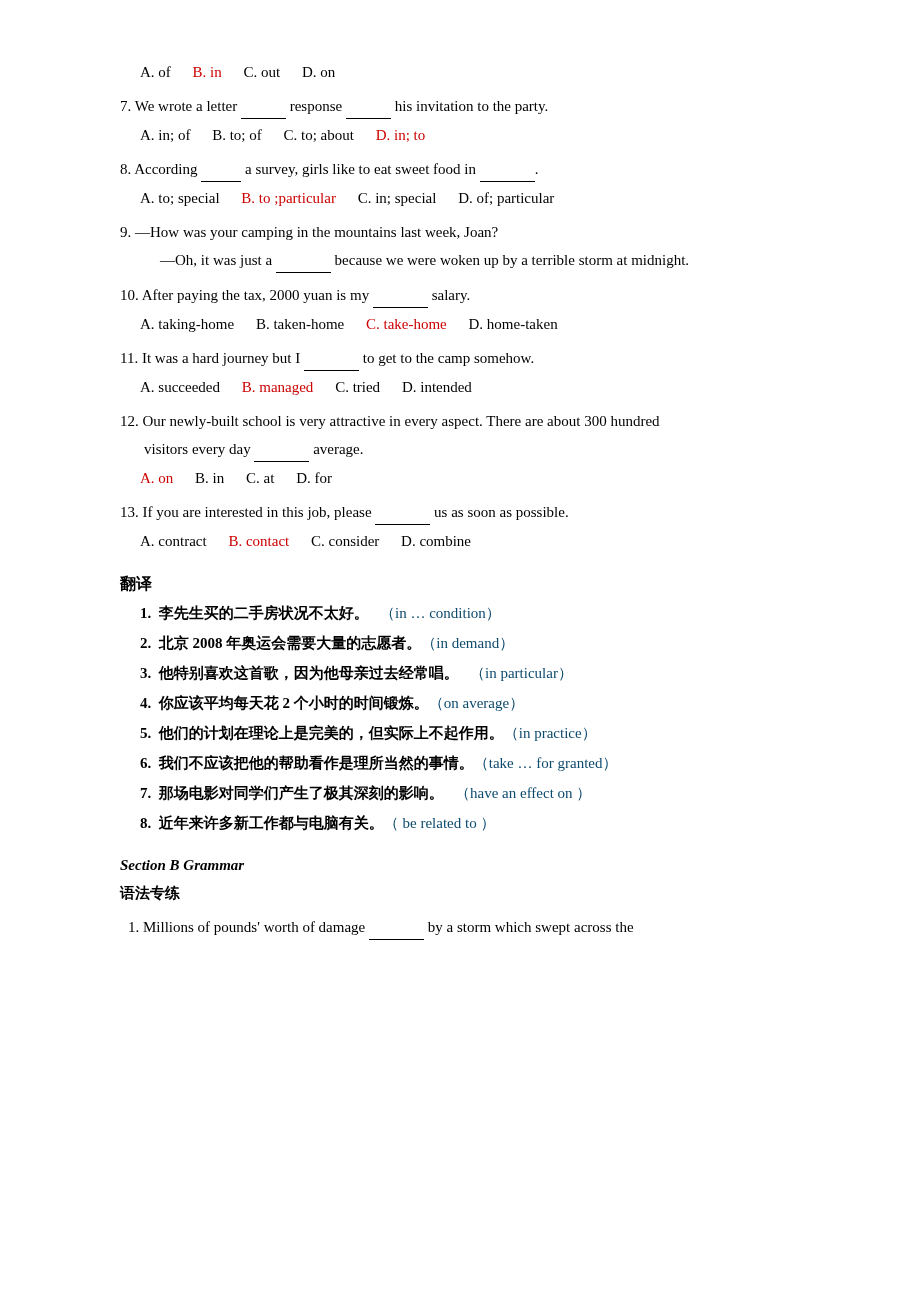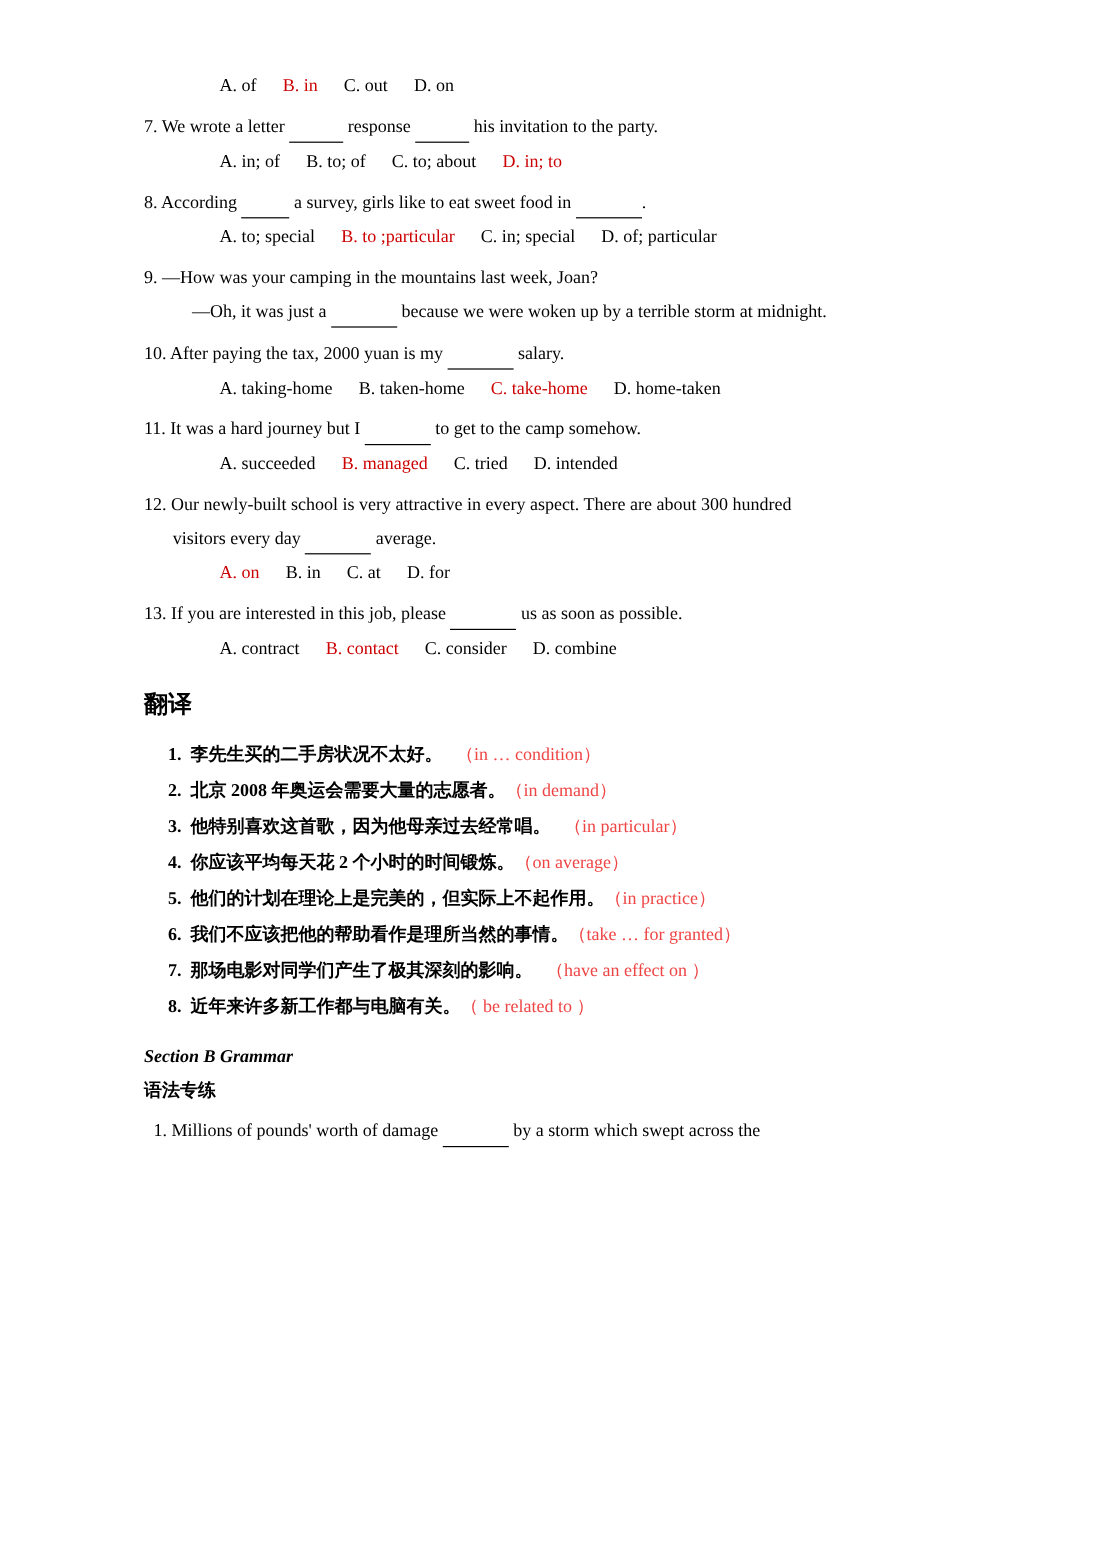--- a/index.html
+++ b/index.html
@@ -17,54 +17,54 @@
       width: 920px;
       min-height: 1302px;
     }
     .question-block {
       margin-bottom: 10px;
     }
     .question-text {
       margin-bottom: 4px;
     }
     .options-line {
-      margin-left: 63px;
+      margin-left: 20px;
       margin-bottom: 8px;
     }
     .option {
       margin-right: 18px;
       display: inline;
     }
     .option.correct {
       color: #cc0000;
       font-weight: normal;
     }
     .blank {
       display: inline-block;
       border-bottom: 1px solid #000;
       min-width: 45px;
       text-align: center;
     }
     .section-title {
       font-weight: bold;
-      font-size: 20px;
+      font-size: 16px;
       margin-top: 18px;
-      margin-bottom: 14px;
+      margin-bottom: 4px;
     }
     .translation-list {
       list-style: none;
       padding-left: 20px;
     }
     .translation-list li {
       margin-bottom: 6px;
       font-weight: bold;
     }
     .translation-list li .hint {
       font-weight: normal;
-      color: #ef4444;
+      color: #0c4a6e;
     }
     .section-b-title {
       font-weight: bold;
       font-size: 15px;
       margin-top: 18px;
       margin-bottom: 4px;
       font-style: italic;
     }
     .sub-section-title {
       font-weight: bold;

